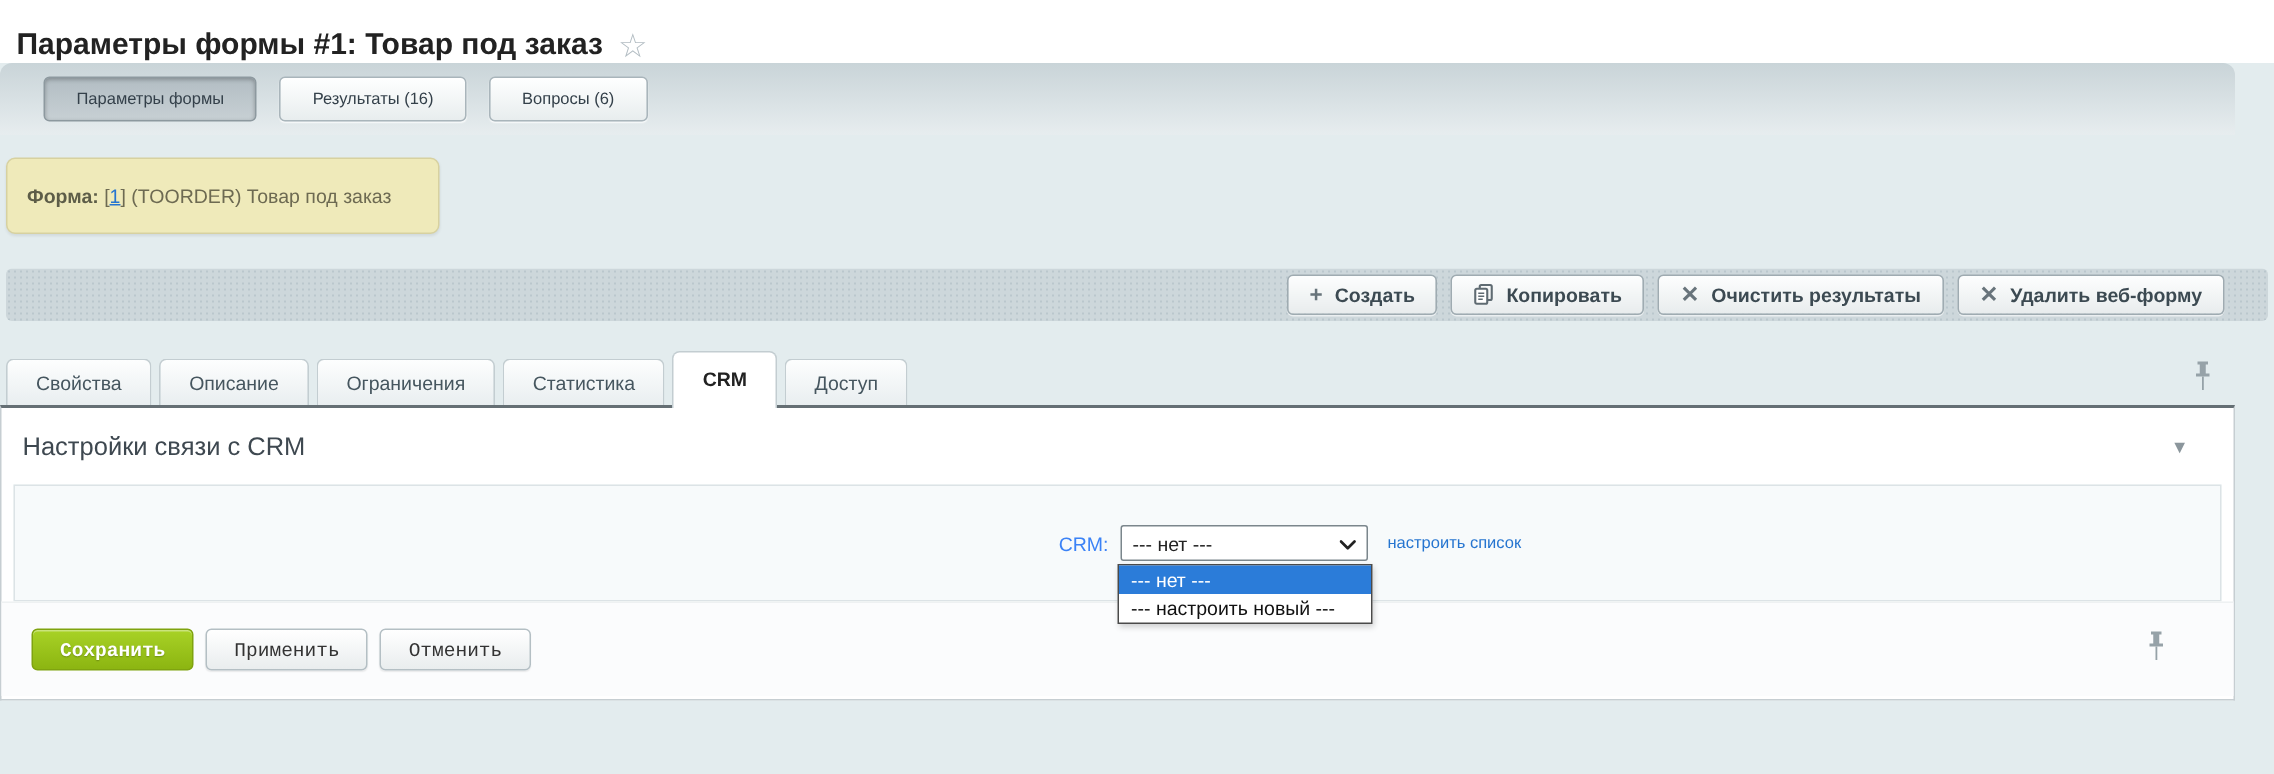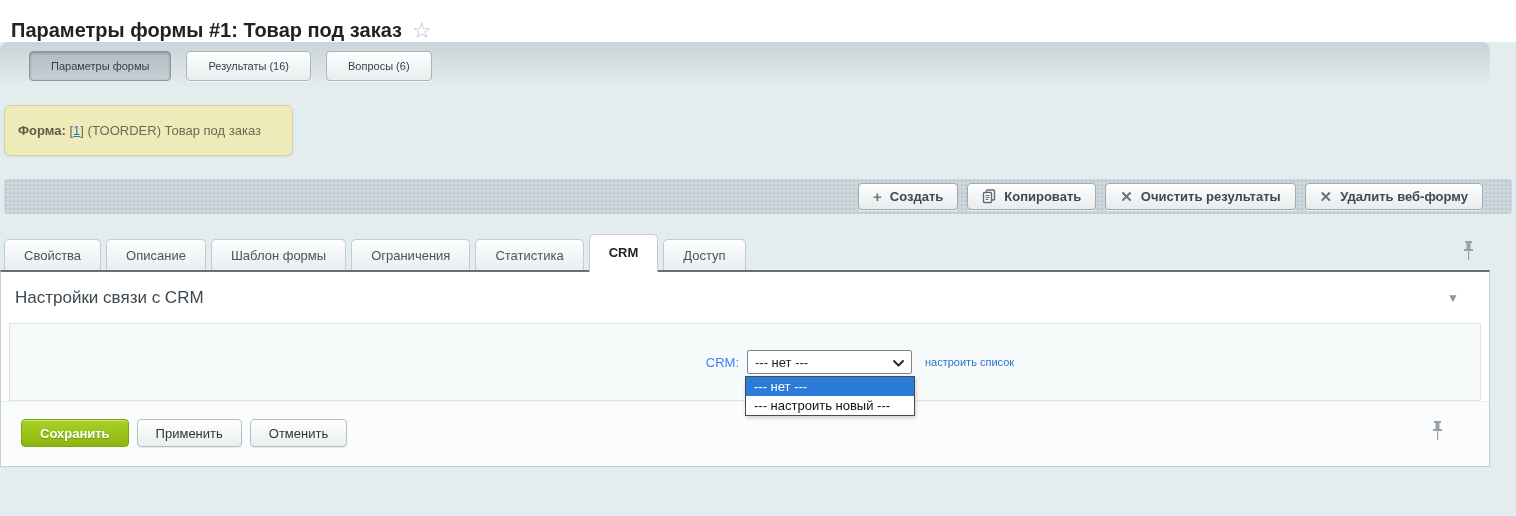--- a/index.html
+++ b/index.html
@@ -127,21 +127,21 @@
   .option.selected { background:#2b7cd9; color:#fff; }
 
   .cfg-link { font-size:11px; color:#2675d0; cursor:pointer; }
 
   
   .footer {
     height:63px; display:flex; align-items:center; gap:8px;
     padding-left:20px; background:#fbfcfd; border-top:1px solid #eef1f2;
     position:relative;
   }
-  .btn { height:28px; padding:0 18px; font-size:13px; border-radius:4px; cursor:pointer; font-family:Liberation Sans, sans-serif; }
+  .btn { height:28px; padding:0 18px; font-size:13px; border-radius:4px; cursor:pointer; font-family:Liberation Mono, monospace; }
   .btn-save {
     background:linear-gradient(#a8d226,#8cb511);
     border:1px solid #7fa30f; color:#fff; font-weight:bold;
     text-shadow:0 1px 1px rgba(0,0,0,.25);
     box-shadow:inset 0 1px 0 rgba(255,255,255,.4);
   }
   .btn-std {
     background:linear-gradient(#ffffff,#e9edee);
     border:1px solid #b4bfc4; color:#333;
     box-shadow:0 1px 1px rgba(0,0,0,.08);
@@ -189,21 +189,20 @@
   </button>
   <button class="tb-btn">
     <span class="tb-glyph">✕</span>
     <span>Удалить веб-форму</span>
   </button>
 </div>
 
 <div class="tab-area">
   <div class="tab">Свойства</div>
   <div class="tab">Описание</div>
-  <div class="tab">Шаблон формы</div>
   <div class="tab">Ограничения</div>
   <div class="tab">Статистика</div>
   <div class="tab active">CRM</div>
   <div class="tab">Доступ</div>
   <span class="pin pin-top">
     <svg width="13" height="22" viewBox="0 0 13 22">
       <path d="M3 1 h7 v2 h-1.5 v6 h2.5 v2 h-9 v-2 h2.5 v-6 H3 z" fill="#96a2a8"></path>
       <rect x="6" y="11" width="1.2" height="9" fill="#96a2a8"></rect>
     </svg>
   </span>

